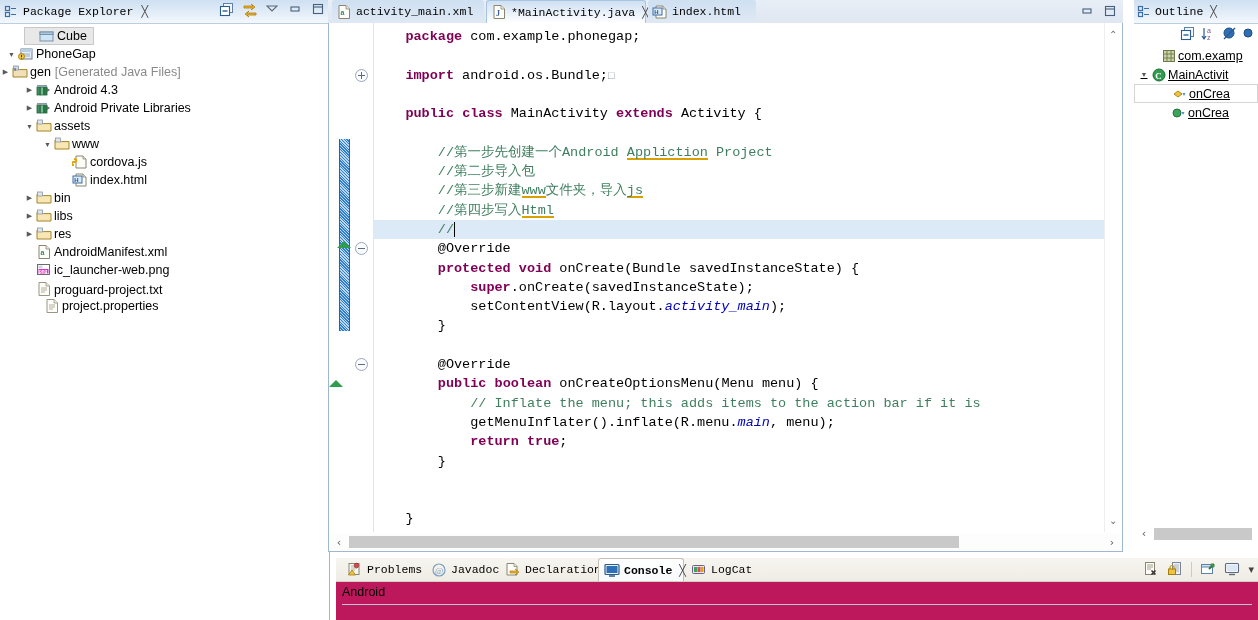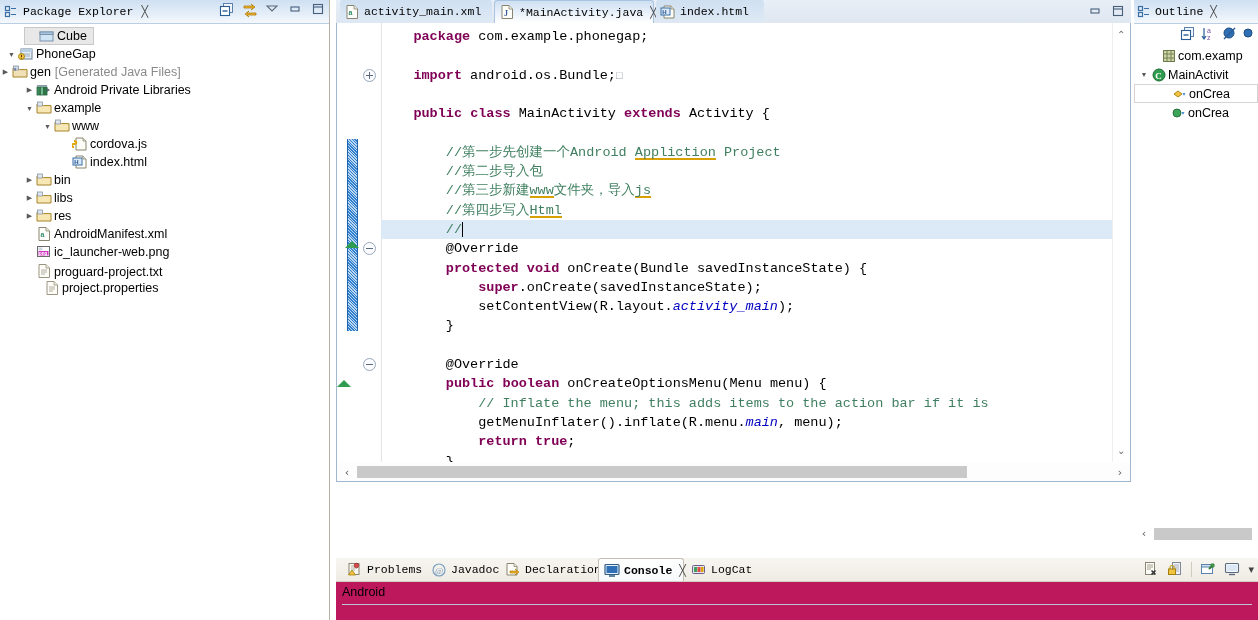--- a/index.html
+++ b/index.html
@@ -47,21 +47,21 @@
 
   .tree { position:absolute; top:24px; left:0; right:0; bottom:0; padding-top: 3px; overflow:hidden; }
   .trow { display:flex; align-items:center; height:18px; font-size:12.5px; white-space:nowrap; cursor:default;}
   .trow .twisty { width:11px; text-align:center; font-size:8px; color:#5a5a5a; flex:0 0 11px; }
   .trow .ticon  { width:17px; flex:0 0 17px; display:flex; align-items:center; justify-content:center;}
   .trow .tlabel { padding-left:2px; }
   .gen-note { color:#8a8a8a; padding-left:4px; }
   .tsel { background:#e8e8e8; border:1px solid #c8c8c8; box-sizing:border-box; }
 
   
-  #editor-area { left:336px; top:0; width:795px; height:482px; }
+  #editor-area { left:328px; top:0; width:795px; height:552px; }
   #editor-tabbar { position:relative; height:23px;
      background: linear-gradient(to bottom,#e8eef6 0%, #dfe7f1 100%);
      border-bottom:1px solid #a8c4e0; }
   #editor-win-btns { position:absolute; right:6px; top:4px; display:flex; gap:9px; align-items:center;}
   #editor-body {
      position:absolute; top:23px; left:0; right:0; bottom:0;
      border:1px solid #9fb8d0; border-top:none; box-sizing:border-box; background:#fff;
   }
   #gutter-annot { position:absolute; left:0; top:0; width:22px; bottom:19px; background:#fff; }
   #gutter-fold  { position:absolute; left:22px; top:0; width:22px; bottom:19px; background:#fff;
@@ -98,21 +98,21 @@
 
   
   #outline { left:1134px; top:0; width:124px; height:552px; background:#fff; }
   #outline-tabbar { position:relative; height:23px;
      background: linear-gradient(to bottom,#cfe0f2 0%, #e4eef8 60%, #f4f8fc 100%);
      border-bottom:1px solid #b9cee2;}
   #outline-tab-label { position:absolute; left:3px; top:0; height:23px; display:flex; align-items:center; gap:4px;
      font-family:"Liberation Mono", monospace; font-size:11.5px;}
   #outline-tools { position:absolute; left:46px; top:26px; display:flex; gap:5px; align-items:center;}
   #outline-tree { position:absolute; left:0; top:46px; right:0; bottom:30px; }
-  .orow { display:flex; align-items:center; height:19px; font-size:12.5px; white-space:nowrap; }
+  .orow { display:flex; align-items:center; height:19px; font-size:12.5px; white-space:nowrap;text-decoration:underline; }
   .orow .otw { width:12px; flex:0 0 12px; text-align:center; font-size:8px; color:#5a5a5a; }
   .orow .oic { width:18px; flex:0 0 18px; display:flex; align-items:center; justify-content:center;}
   .orow.boxed { border:1px solid #d5d5d5; box-sizing:border-box; }
   #outline-hscroll { position:absolute; left:0; right:0; bottom:10px; height:17px; display:flex; align-items:center;}
 
   
   #bottom { left:336px; top:558px; width:922px; height:62px; background:#fff; }
   #bottom-tabbar { position:relative; height:23px;
      background: linear-gradient(to bottom,#f7f5f0 0%, #efece4 100%); }
   .btab { position:absolute; top:0; height:23px; display:flex; align-items:center; gap:4px; padding:0 5px;
@@ -221,31 +221,44 @@
           <span class="twisty" style="color: rgb(90, 90, 90); font-size: 7px;">▶</span>
           <span class="ticon">
             <svg width="16" height="16" viewBox="0 0 16 16">
               <rect x="1" y="5" width="3" height="8" fill="#3e8f5d" stroke="#25613c" stroke-width="0.8"></rect>
                 <rect x="4.5" y="5" width="3" height="8" fill="#6fbd8c" stroke="#25613c" stroke-width="0.8"></rect>
                 <rect x="8" y="5" width="3" height="8" fill="#2f7a4c" stroke="#25613c" stroke-width="0.8"></rect>
                 <path d="M11 6l3 2-3 2z" fill="#5f6a76"></path>
                 <rect x="1" y="3" width="10" height="1.6" fill="#8899a8"></rect>
             </svg>
           </span>
+          <span class="tlabel">Android 4.3</span>
+        </div>
+        <div class="trow" style="padding-left: 24px;">
+          <span class="twisty" style="color: rgb(90, 90, 90); font-size: 7px;">▶</span>
+          <span class="ticon">
+            <svg width="16" height="16" viewBox="0 0 16 16">
+              <rect x="1" y="5" width="3" height="8" fill="#3e8f5d" stroke="#25613c" stroke-width="0.8"></rect>
+                <rect x="4.5" y="5" width="3" height="8" fill="#6fbd8c" stroke="#25613c" stroke-width="0.8"></rect>
+                <rect x="8" y="5" width="3" height="8" fill="#2f7a4c" stroke="#25613c" stroke-width="0.8"></rect>
+                <path d="M11 6l3 2-3 2z" fill="#5f6a76"></path>
+                <rect x="1" y="3" width="10" height="1.6" fill="#8899a8"></rect>
+            </svg>
+          </span>
           <span class="tlabel">Android Private Libraries</span>
         </div>
         <div class="trow" style="padding-left: 24px;">
           <span class="twisty" style="color: rgb(90, 90, 90); font-size: 7px;">▼</span>
           <span class="ticon">
             <svg width="16" height="16" viewBox="0 0 16 16">
               <path d="M1 4h5l1.3 1.6H15V13H1z" fill="#f7e7b5" stroke="#a8842a" stroke-width="1"></path>
                 <rect x="1.5" y="2" width="5" height="4" fill="#dfe6ee" stroke="#8a97a6" stroke-width="0.8"></rect>
             </svg>
           </span>
-          <span class="tlabel">example</span>
+          <span class="tlabel">assets</span>
         </div>
         <div class="trow" style="padding-left: 42px;">
           <span class="twisty" style="color: rgb(90, 90, 90); font-size: 7px;">▼</span>
           <span class="ticon">
             <svg width="16" height="16" viewBox="0 0 16 16">
               <path d="M1 4h5l1.3 1.6H15V13H1z" fill="#f7e7b5" stroke="#a8842a" stroke-width="1"></path>
                 <rect x="1.5" y="2" width="5" height="4" fill="#dfe6ee" stroke="#8a97a6" stroke-width="0.8"></rect>
             </svg>
           </span>
           <span class="tlabel">www</span>

